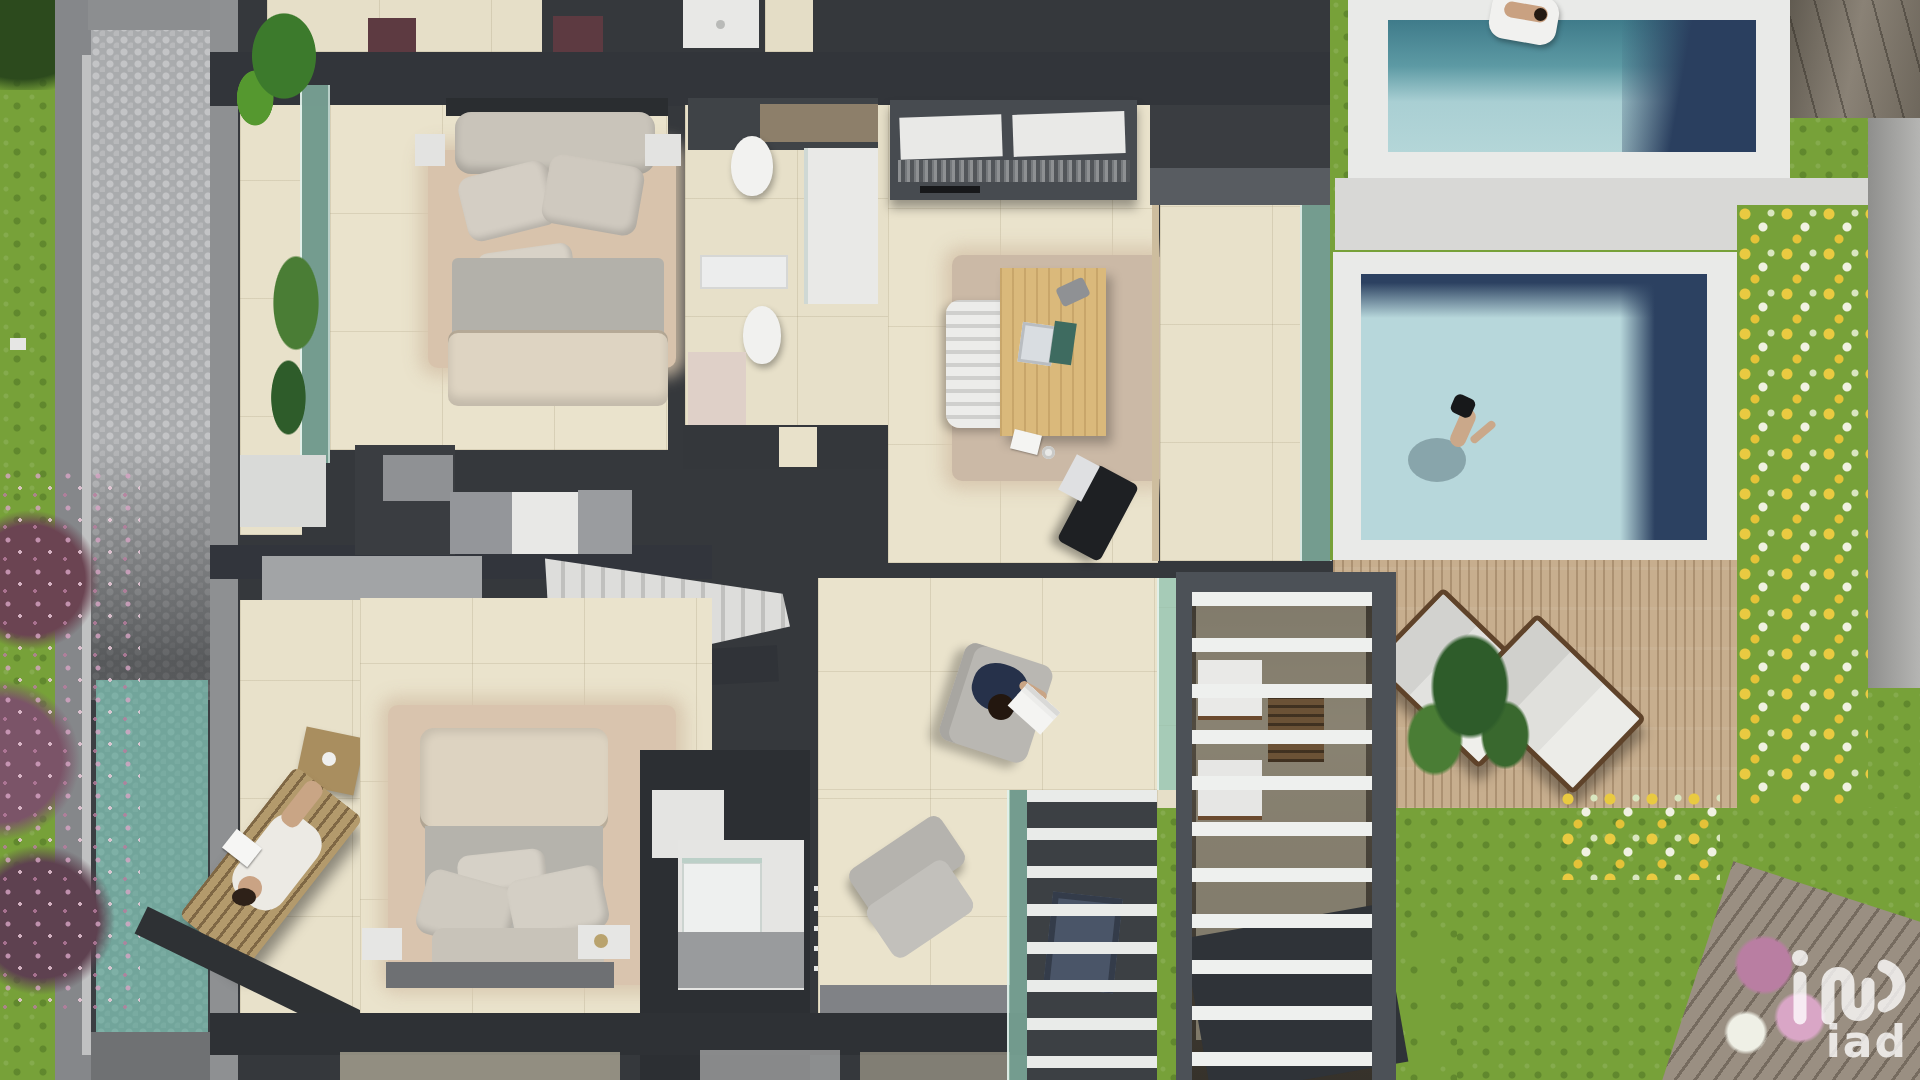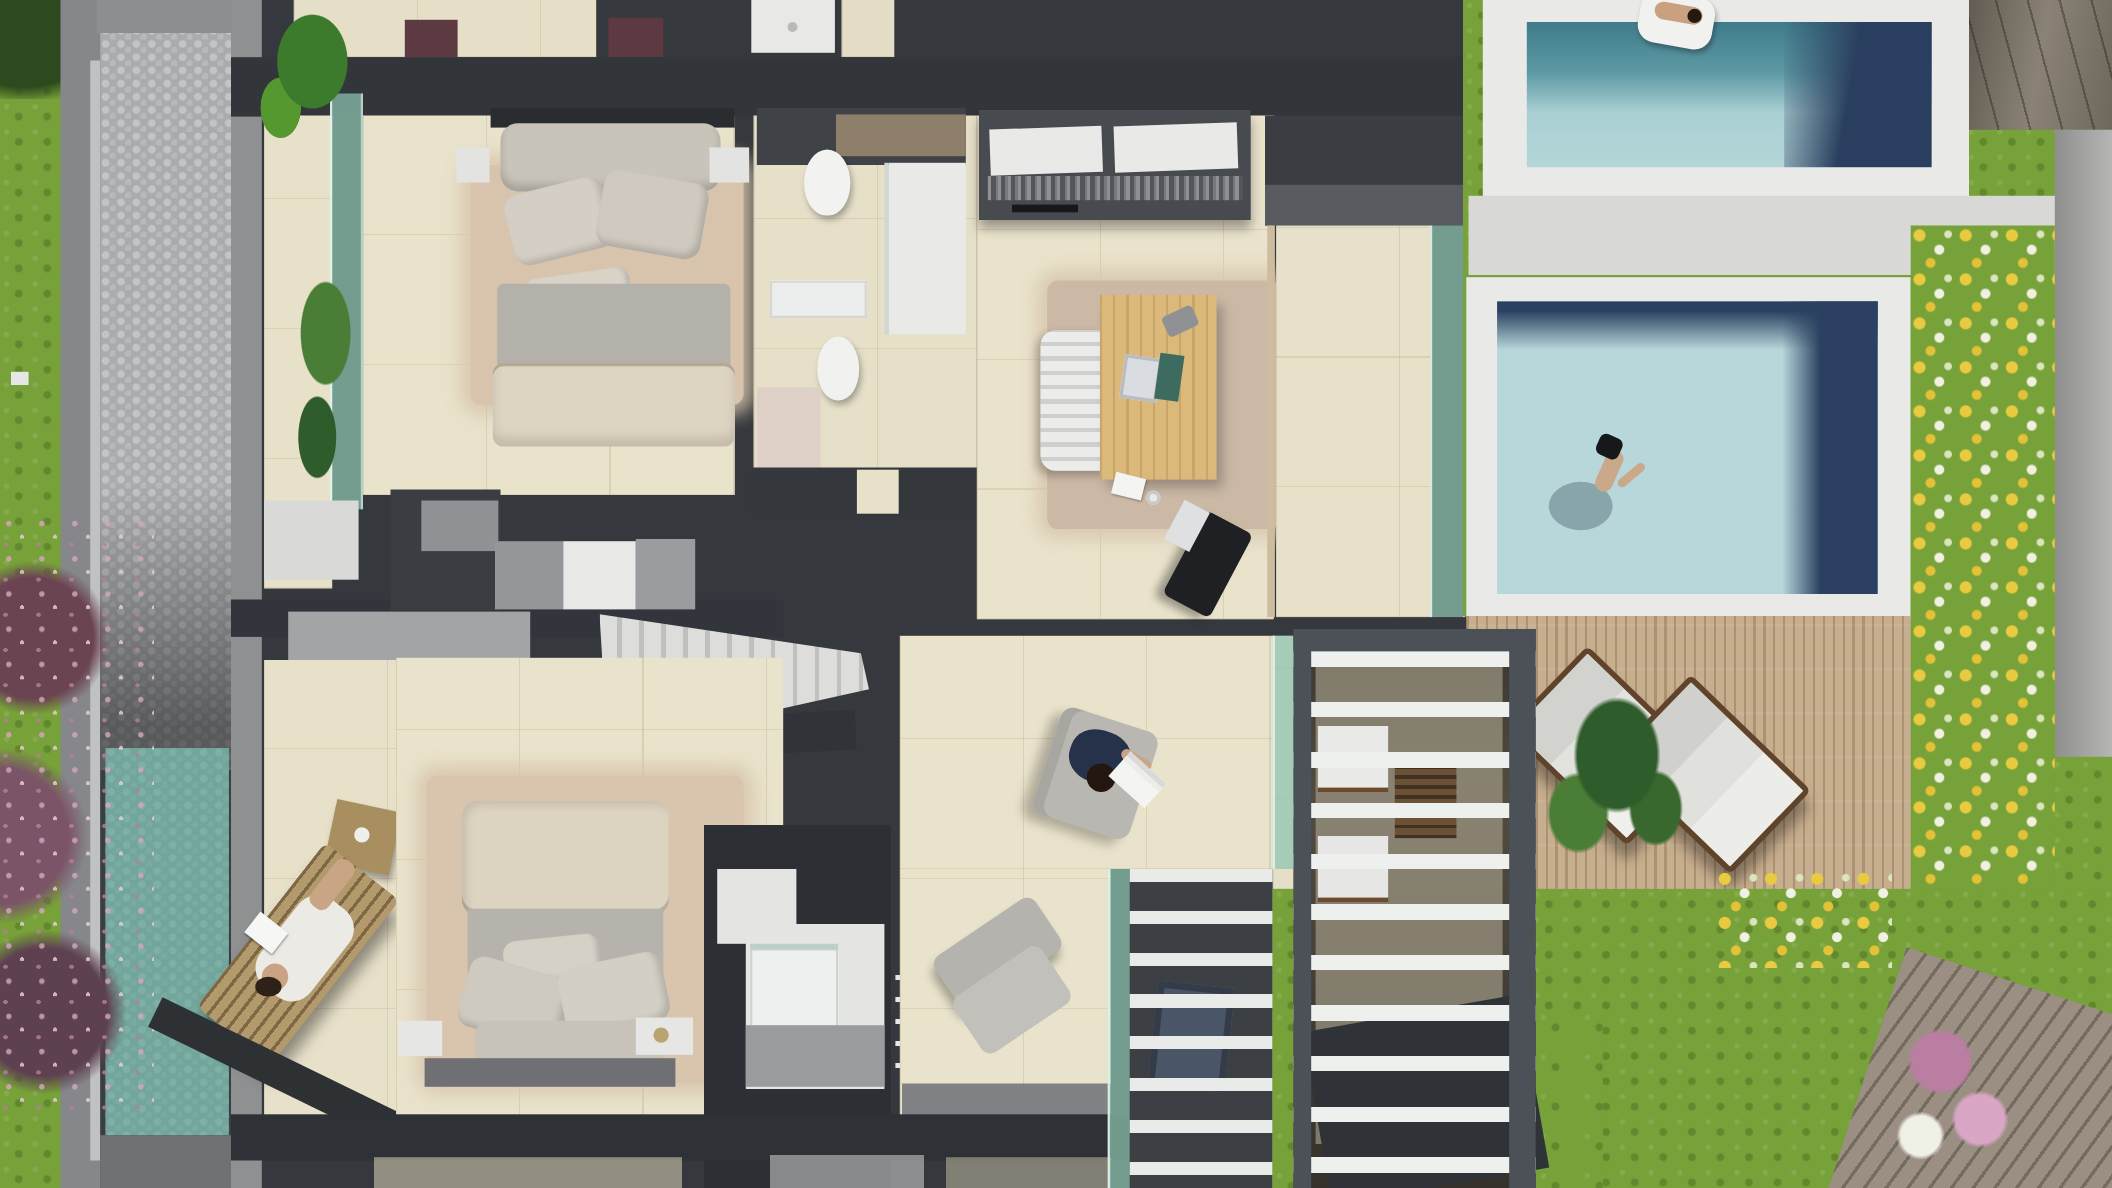--- a/index.html
+++ b/index.html
@@ -252,14 +252,25 @@
   <div class="abs" style="left:1198px;top:760px;width:64px;height:56px;background:#e6e6e4;box-shadow:0 4px 0 #6b4a2e;"></div>
   <div class="abs" style="left:1268px;top:688px;width:56px;height:74px;background:#6b5236;background-image:repeating-linear-gradient(0deg,rgba(0,0,0,.4) 0 3px,transparent 3px 9px);"></div>
   <div class="abs" style="left:1196px;top:920px;width:200px;height:160px;background:#2f3338;transform:rotate(-10deg);"></div>
   <div class="abs slats" style="left:1176px;top:592px;width:220px;height:488px;"></div>
   <div class="abs" style="left:1176px;top:572px;width:16px;height:508px;background:#4c5157;"></div>
   <div class="abs" style="left:1372px;top:572px;width:24px;height:508px;background:#4c5157;"></div>
   <div class="abs" style="left:1176px;top:572px;width:220px;height:20px;background:#4c5157;"></div>
 
   <div class="abs" style="left:10px;top:338px;width:16px;height:12px;background:#e6e6e4;"></div>
 
+  <div class="abs" style="left:1788px;top:948px;width:126px;height:120px;">
+    <svg width="126" height="78" viewBox="0 0 126 78" style="display:block;">
+      <g fill="none" stroke="rgba(255,255,255,.78)" stroke-width="13" stroke-linecap="round">
+        <line x1="12" y1="30" x2="12" y2="70"></line>
+        <path d="M 40 70 L 40 36 C 40 22 60 22 60 36 L 60 56 C 60 70 80 70 80 56 L 80 36"></path>
+        <path d="M 96 18 C 116 24 116 52 96 58"></path>
+      </g>
+      <circle cx="12" cy="10" r="8" fill="rgba(255,255,255,.78)"></circle>
+    </svg>
+    <div class="logo-word" style="position:absolute;right:6px;top:72px;">iad</div>
+  </div>
 
 </div>
 
 </body></html>

